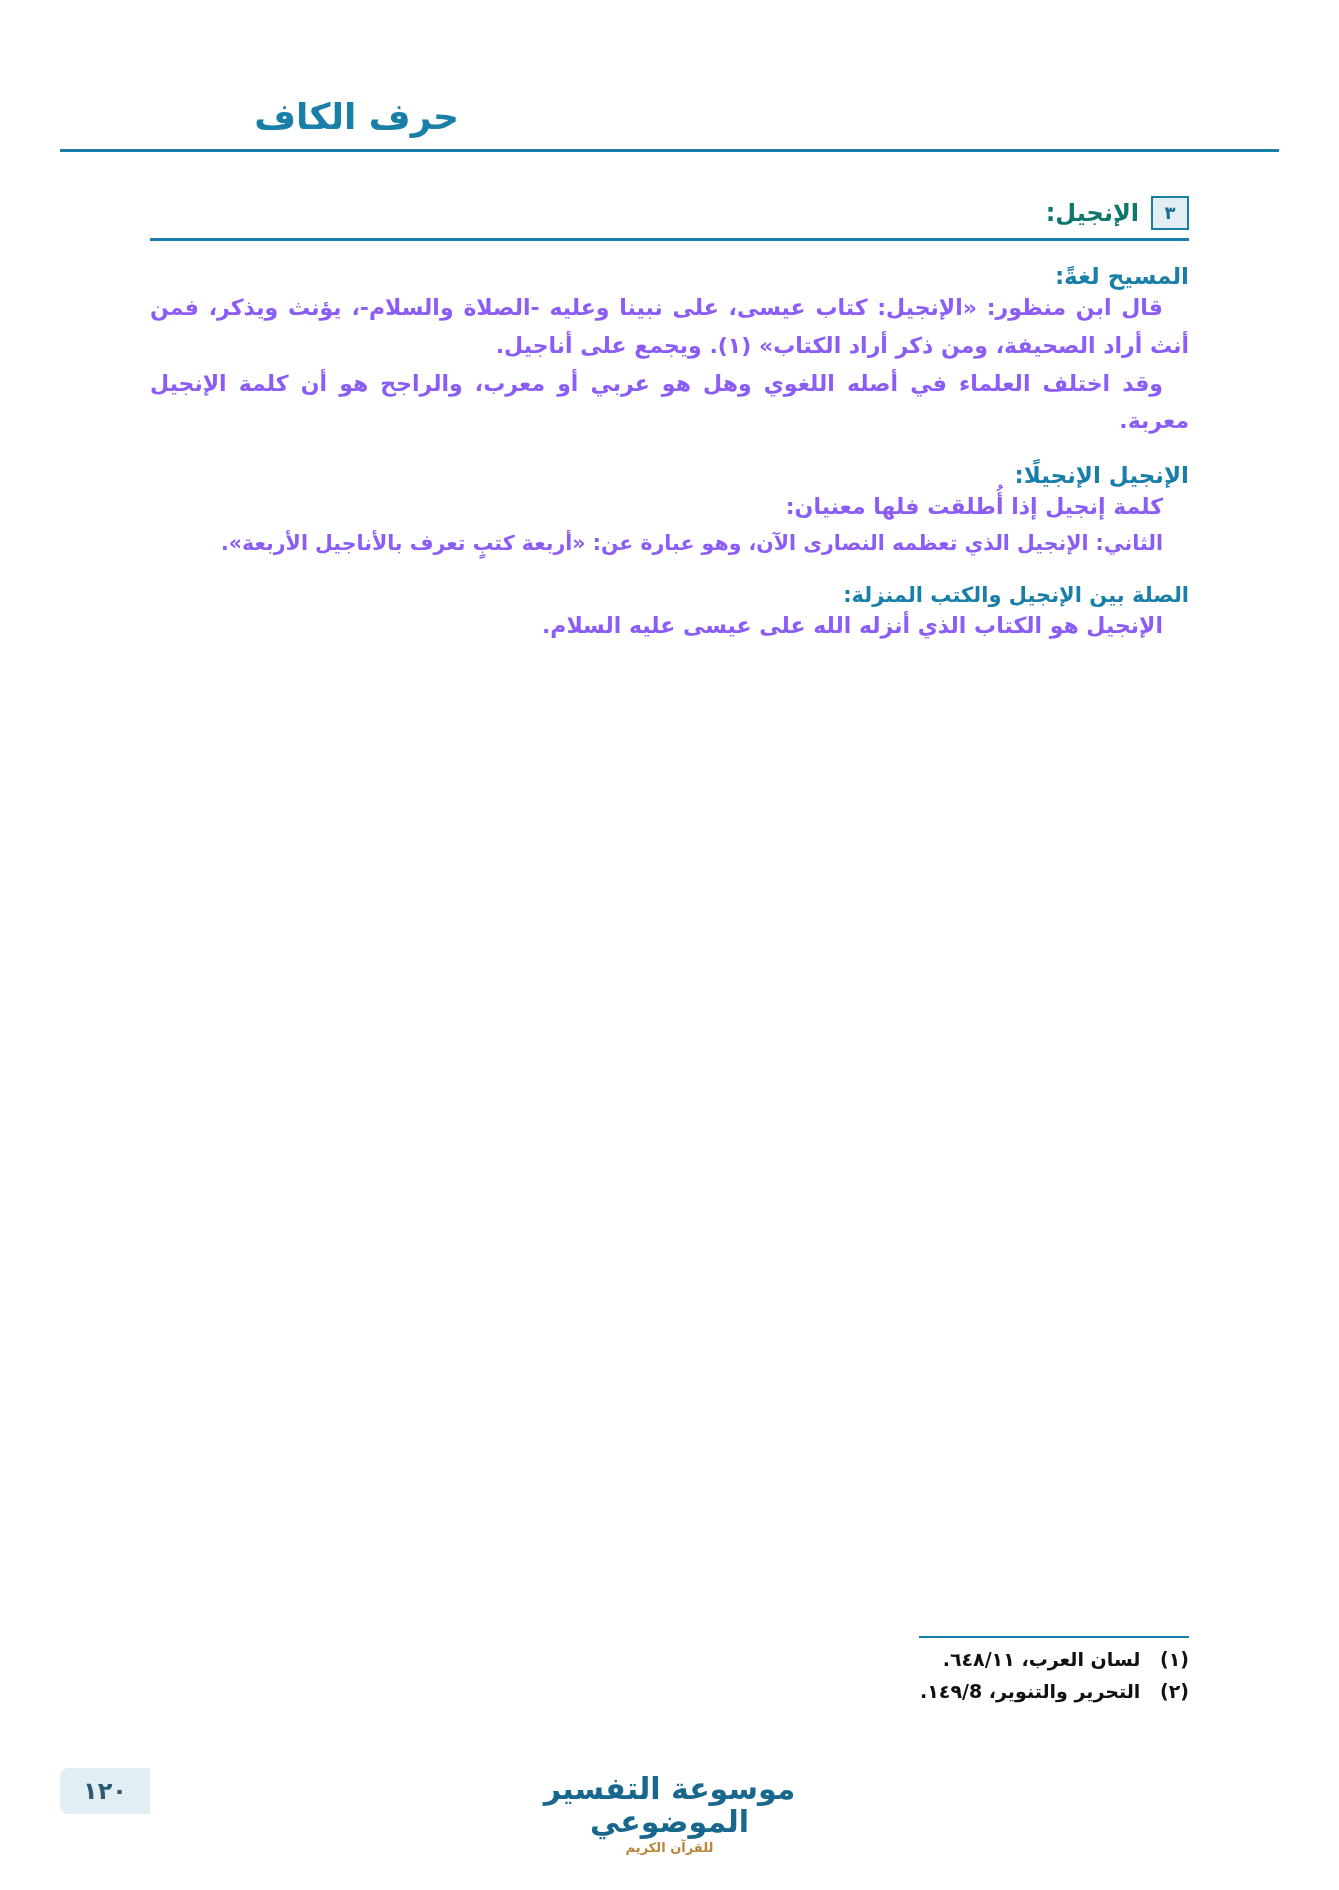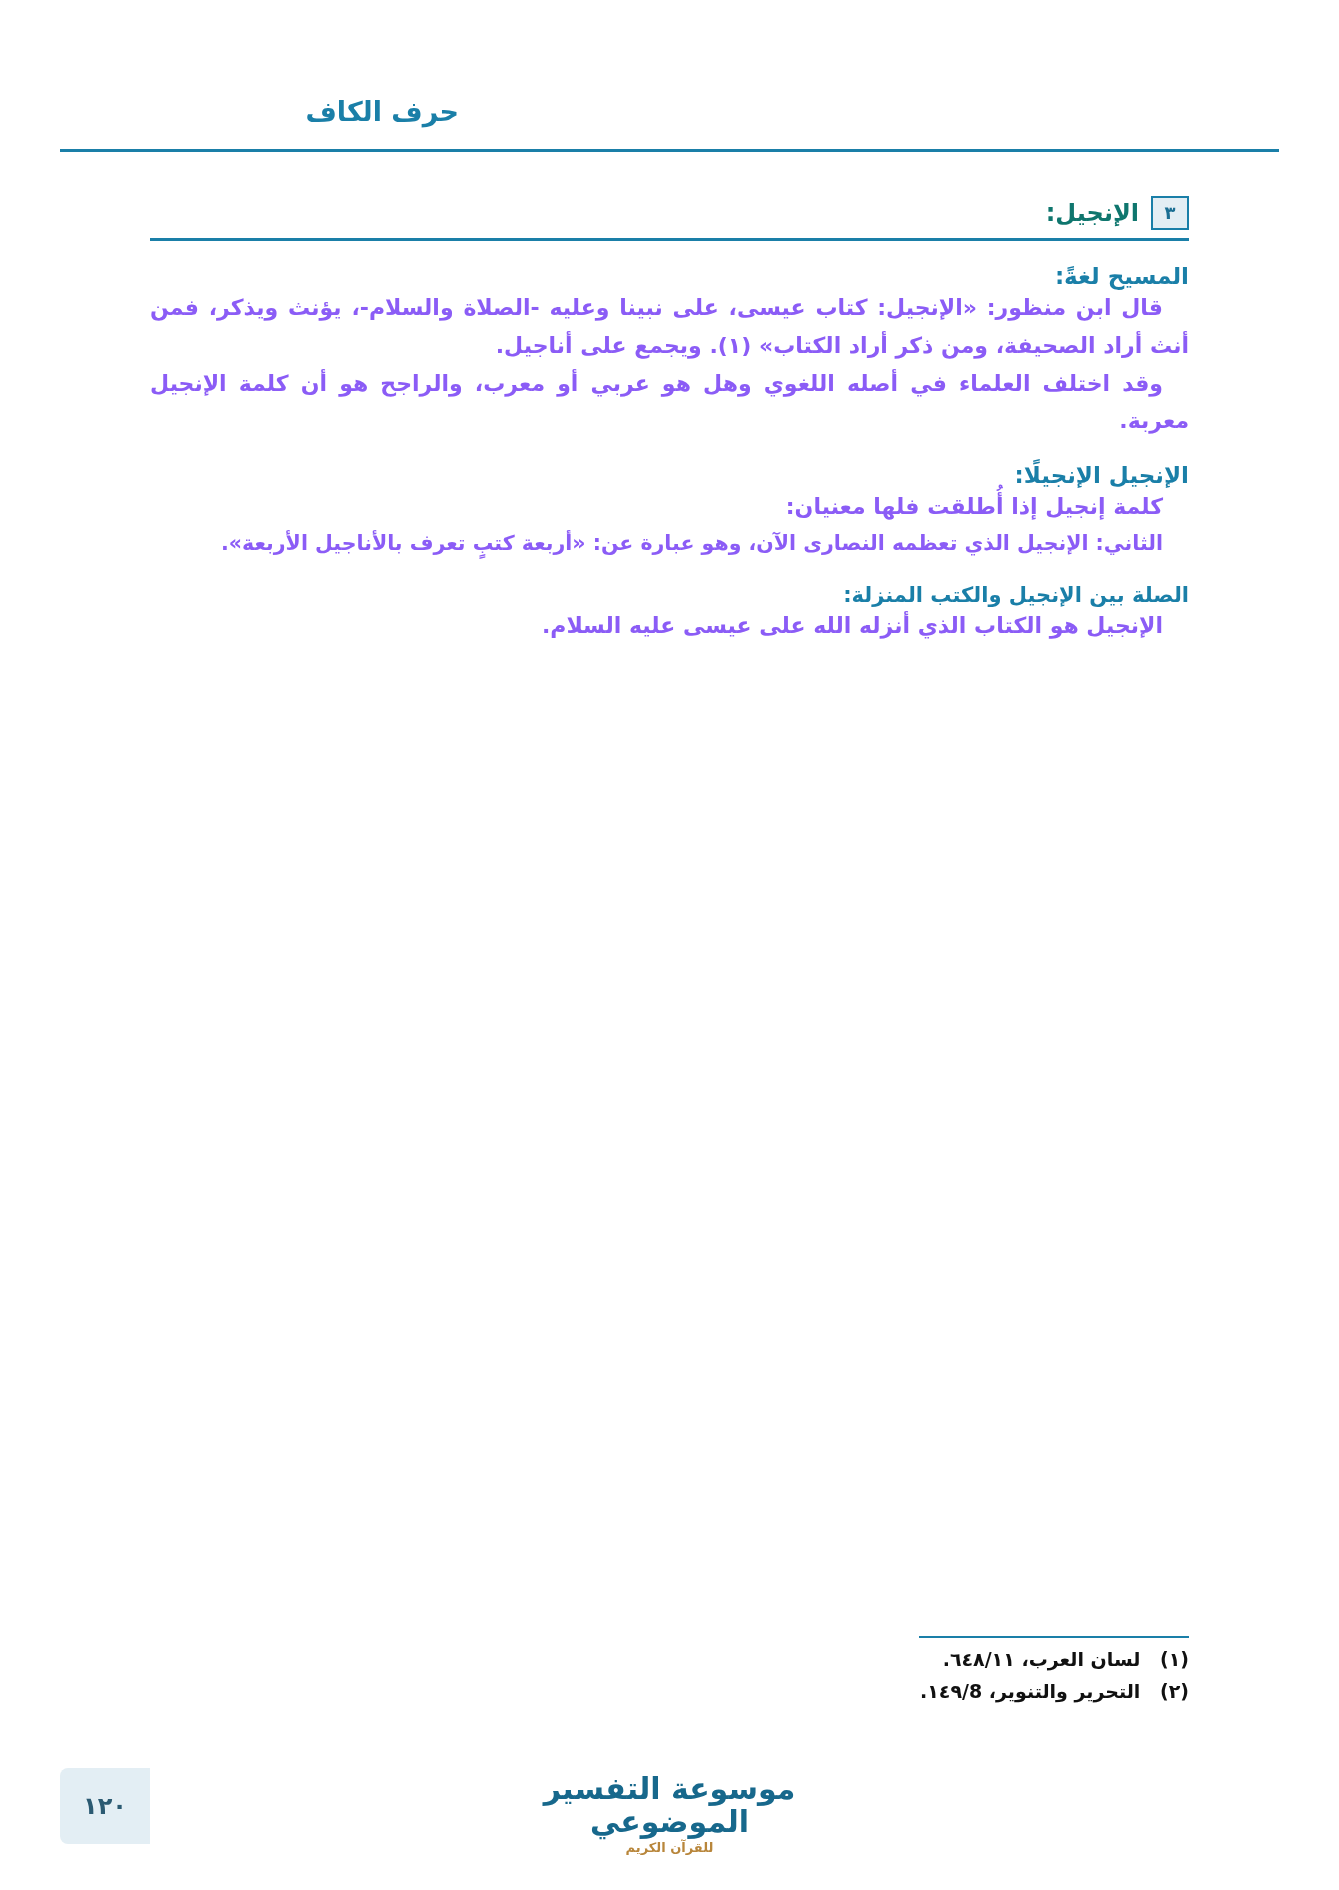--- a/index.html
+++ b/index.html
@@ -25,21 +25,21 @@
     position: absolute;
     top: 96px;
     right: 60px;
     left: 60px;
     height: 60px;
   }
   .header-title {
     position: absolute;
     right: 820px;
     top: 0;
-    font-size: 27px;
+    font-size: 36px;
     font-weight: 700;
     color: #1a7fa8;
     letter-spacing: 0px;
     white-space: nowrap;
   }
   .header-rule {
     position: absolute;
     left: 0;
     right: 0;
     top: 53px;
@@ -162,21 +162,21 @@
     font-size: 13px;
     font-weight: 700;
     color: #b8863b;
     margin-top: 2px;
   }
   .page-number {
     position: absolute;
     left: 60px;
     top: 1768px;
     width: 90px;
-    height: 76px;
+    height: 46px;
     background: #e3eef4;
     border-radius: 8px 0 0 8px;
     color: #2b5a72;
     font-size: 24px;
     font-weight: 700;
     display: flex;
     align-items: center;
     justify-content: center;
   }
 </style>

